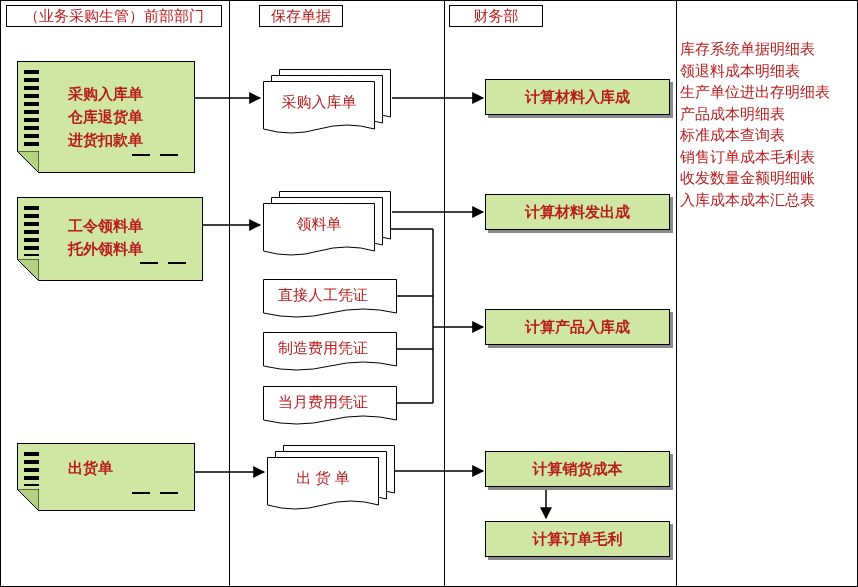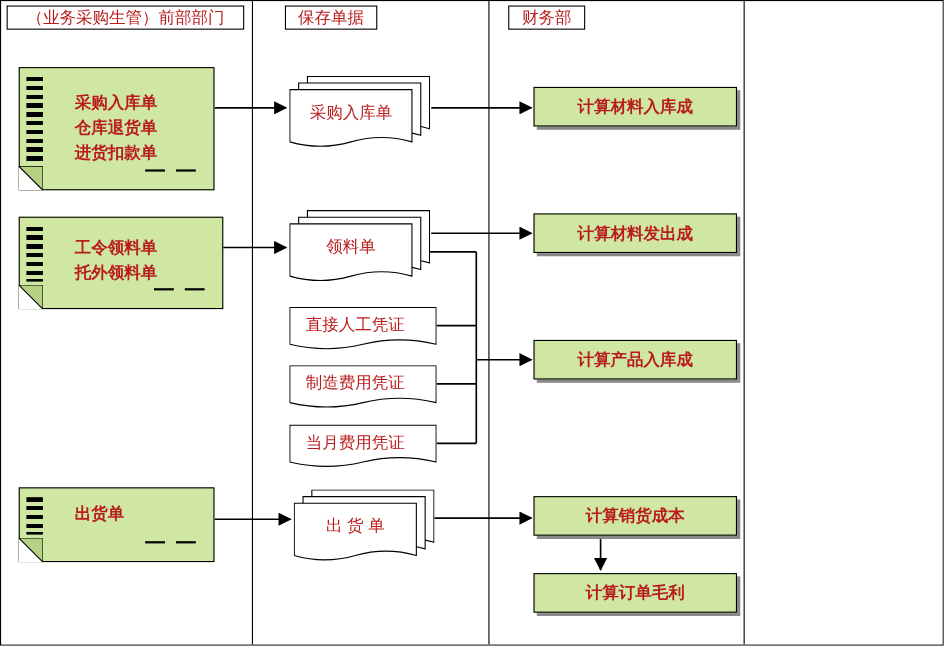--- a/index.html
+++ b/index.html
@@ -76,21 +76,21 @@
     <path class="cline" d="M396 402 H432"></path>
     <path class="cline" d="M432 228 V402"></path>
     <path class="cline" d="M432 326 H482" marker-end="url(#arr)"></path>
     <path class="cline" d="M194 471 H263" marker-end="url(#arr)"></path>
     <path class="cline" d="M394 470 H482" marker-end="url(#arr)"></path>
     <path class="cline" d="M545 488 V517" marker-end="url(#arr)"></path>
   </svg>
 
   <div class="colhead" style="left:5px;width:216px">（业务采购生管）前部部门</div>
   <div class="colhead" style="left:258px;width:84px">保存单据</div>
-  <div class="colhead" style="left:461px;width:70px">财务部</div>
+  <div class="colhead" style="left:448px;width:94px">财务部</div>
 
   <div class="note" style="left:16px;top:60px;width:178px;height:112px">
     <div class="binding"></div>
     <div class="note-text" style="top:20px">
       <div>采购入库单</div>
       <div>仓库退货单</div>
       <div>进货扣款单</div>
     </div>
     <span class="dash d1"></span>
     <span class="dash d2"></span>
@@ -180,14 +180,24 @@
     </svg>
     <div class="doc-label">当月费用凭证</div>
   </div>
 
   <div class="process" style="top:78px">计算材料入库成</div>
   <div class="process" style="top:193px">计算材料发出成</div>
   <div class="process" style="top:308px">计算产品入库成</div>
   <div class="process" style="top:450px">计算销货成本</div>
   <div class="process" style="top:520px">计算订单毛利</div>
 
+  <div class="reports">
+    <div class="report">库存系统单据明细表</div>
+    <div class="report">领退料成本明细表</div>
+    <div class="report">生产单位进出存明细表</div>
+    <div class="report">产品成本明细表</div>
+    <div class="report">标准成本查询表</div>
+    <div class="report">销售订单成本毛利表</div>
+    <div class="report">收发数量金额明细账</div>
+    <div class="report">入库成本成本汇总表</div>
+  </div>
 
 </div>
 
 </body></html>

